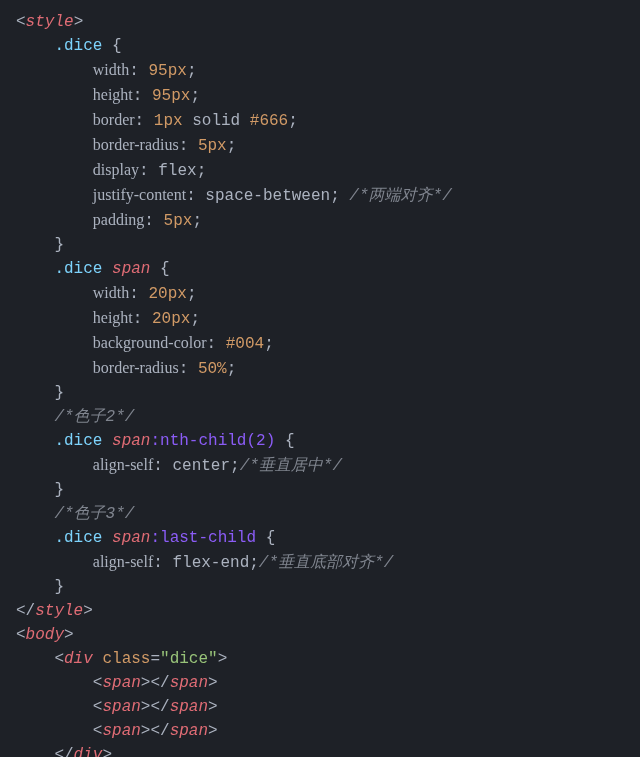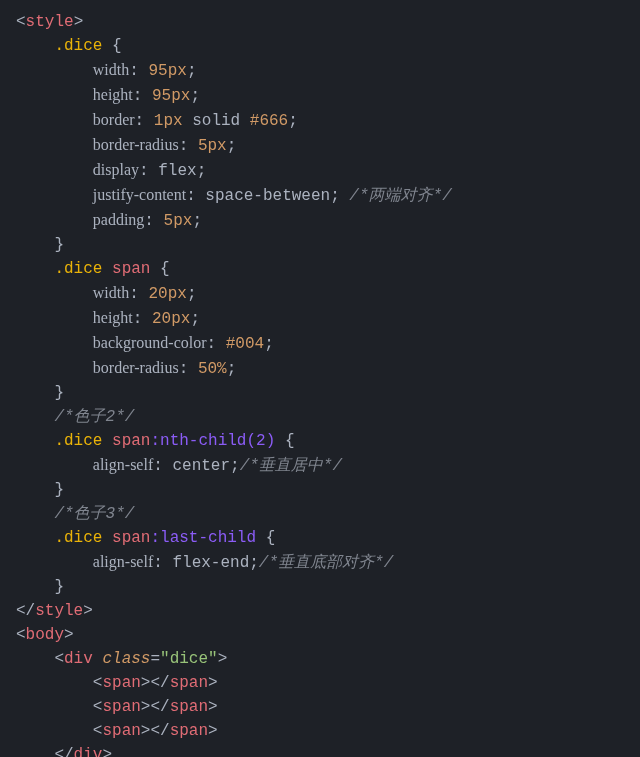--- a/index.html
+++ b/index.html
@@ -13,29 +13,29 @@
   pre.code {
     margin: 0;
     padding: 10px 0 0 16px;
     font-family: "SFMono-Regular", Consolas, "Liberation Mono", Menlo, monospace;
     font-size: 16px;
     line-height: 24px;
     color: #abb2bf;
     white-space: pre;
   }
   .c-text    { color: #abb2bf; } 
-  .c-tag     { color: #e06c75; } 
+  .c-tag     { color: #e06c75; font-style: italic; } 
   .c-punct   { color: #abb2bf; } 
-  .c-sel     { color: #eab308; } 
+  .c-sel     { color: #7dd3fc; } 
   .c-pseudo  { color: #8b5cf6; } 
   .c-prop    { color: #abb2bf; font-family: Liberation Serif, serif; } 
   .c-num     { color: #d19a66; text-align: center; } 
   .c-kw      { color: #abb2bf; } 
   .c-comment { color: #7f848e; font-style: italic; }
-  .c-attr    { color: #d19a66; font-style: italic; } 
+  .c-attr    { color: #d19a66; } 
   .c-str     { color: #98c379; } 
 </style>
 </head>
 <body>
 
 <pre class="code" id="code"><span class="c-punct">&lt;</span><span class="c-tag">style</span><span class="c-punct">&gt;</span>
 <span class="c-text">    </span><span class="c-sel">.dice</span><span class="c-text"> </span><span class="c-punct">{</span>
 <span class="c-text">        </span><span class="c-prop">width</span><span class="c-punct">: </span><span class="c-num">95px</span><span class="c-punct">;</span>
 <span class="c-text">        </span><span class="c-prop">height</span><span class="c-punct">: </span><span class="c-num">95px</span><span class="c-punct">;</span>
 <span class="c-text">        </span><span class="c-prop">border</span><span class="c-punct">: </span><span class="c-num">1px</span><span class="c-text"> </span><span class="c-kw">solid </span><span class="c-num">#666</span><span class="c-punct">;</span>

